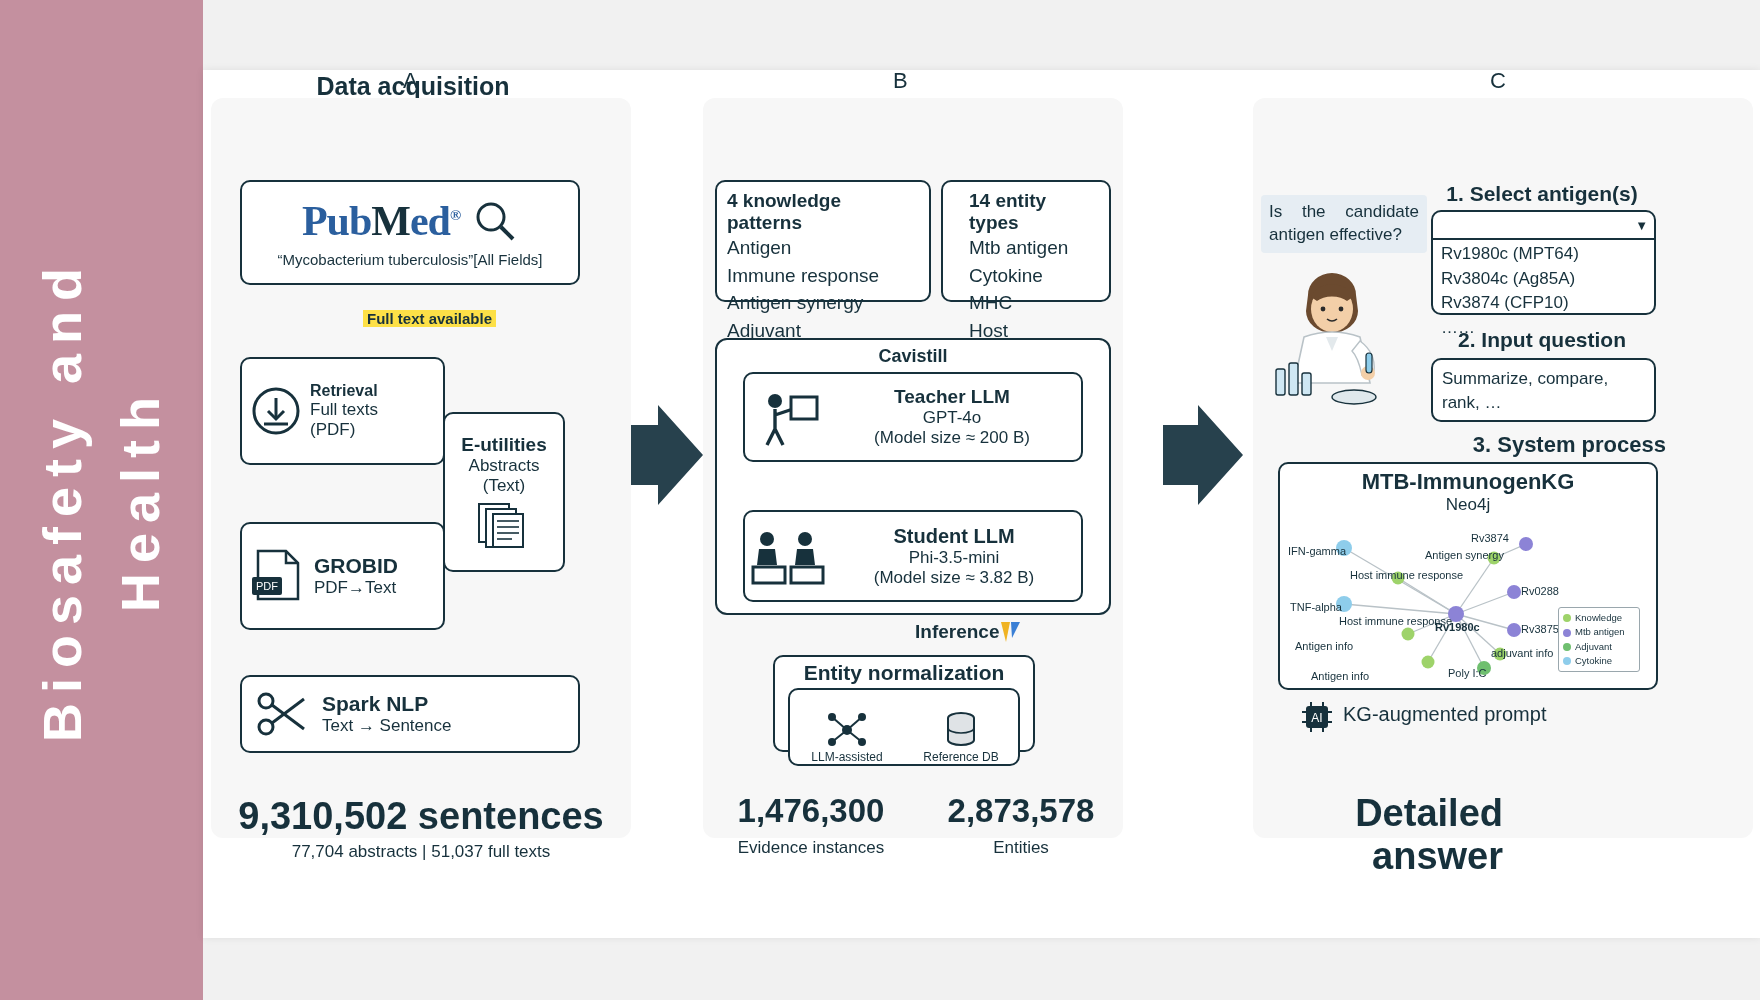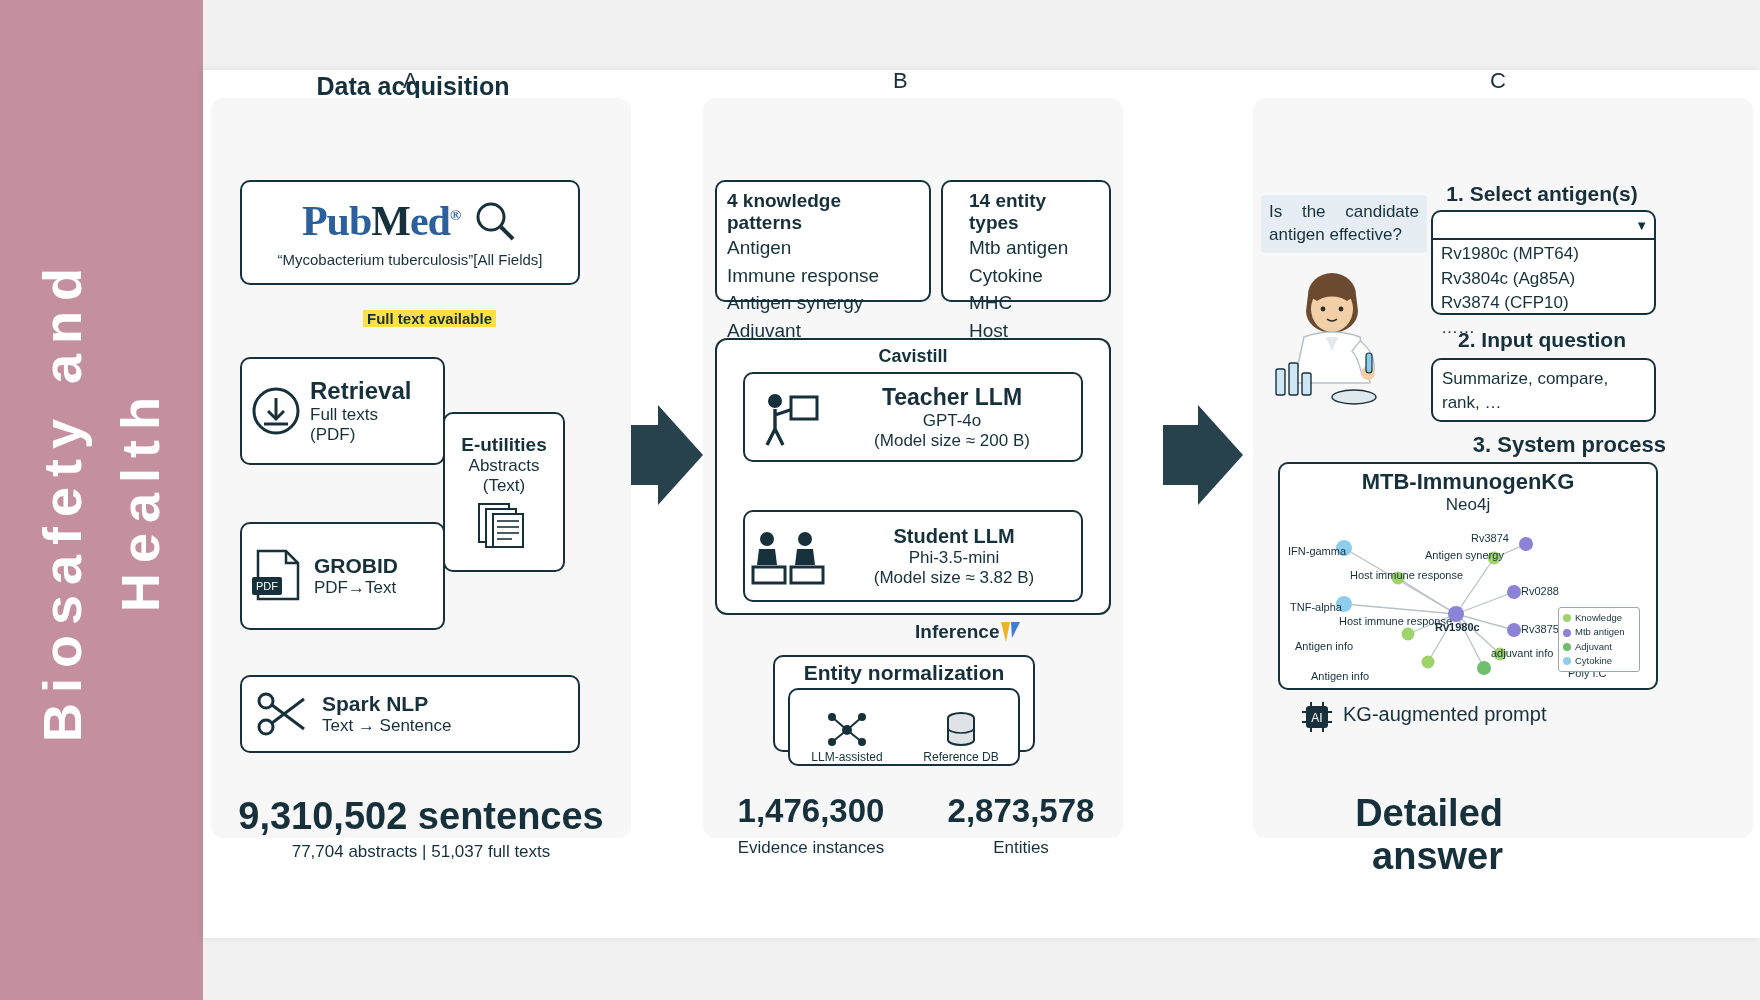--- a/index.html
+++ b/index.html
@@ -169,21 +169,21 @@
 
       <div class="box" style="left:37px;top:287px;width:205px;height:108px;">
         <div style="display:flex;align-items:center;height:100%;padding-left:8px;">
           <svg width="52" height="52">
               <circle cx="26" cy="26" r="22" fill="none" stroke="#17313c" stroke-width="3"></circle>
               <line x1="26" y1="13" x2="26" y2="32" stroke="#17313c" stroke-width="3"></line>
               <path d="M18,26 L26,34 L34,26" fill="none" stroke="#17313c" stroke-width="3"></path>
               <line x1="14" y1="39" x2="38" y2="39" stroke="#17313c" stroke-width="3"></line>
             </svg>
           <div style="margin-left:8px;">
-            <div class="t-b" style="font-size:24px;">Retrieval</div>
+            <div class="t-b" style="font-size:16px;">Retrieval</div>
             <div class="figcap">Full texts</div>
             <div class="figcap">(PDF)</div>
           </div>
         </div>
       </div>
 
       <div class="box ctr" style="left:240px;top:342px;width:122px;height:160px;">
         <div class="t-b" style="font-size:19px;">E-utilities</div>
         <div class="figcap">Abstracts</div>
         <div class="figcap">(Text)</div>
@@ -262,21 +262,21 @@
       </div>
 
       <div class="box" style="left:540px;top:302px;width:340px;height:90px;">
         <div style="display:flex;align-items:center;height:100%;">
           <svg width="70" height="64" style="margin-left:8px;">
             <circle cx="22" cy="16" r="7" fill="#17313c"></circle>
             <path d="M22,24 L22,44 M22,30 L40,24 M22,44 L14,60 M22,44 L30,60" stroke="#17313c" stroke-width="3.4" fill="none"></path>
             <rect x="38" y="12" width="26" height="22" fill="#fff" stroke="#17313c" stroke-width="3"></rect>
           </svg>
           <div style="flex:1;text-align:center;">
-            <div class="t-b" style="font-size:23px;">Teacher LLM</div>
+            <div class="t-b" style="font-size:19px;">Teacher LLM</div>
             <div class="figcap">GPT-4o</div>
             <div class="figcap">(Model size ≈ 200 B)</div>
           </div>
         </div>
       </div>
 
       <div class="box" style="left:540px;top:440px;width:340px;height:92px;">
         <div style="display:flex;align-items:center;height:100%;">
           <svg width="78" height="66" style="margin-left:4px;">
             <circle cx="18" cy="16" r="7" fill="#17313c"></circle>
@@ -420,21 +420,21 @@
       <div class="kglabel" style="position:absolute;left:1147px;top:499px;">Host immune response</div>
       <div class="kglabel" style="position:absolute;left:1136px;top:545px;">Host immune response</div>
       <div class="kglabel" style="position:absolute;left:1092px;top:570px;">Antigen info</div>
       <div class="kglabel" style="position:absolute;left:1108px;top:600px;">Antigen info</div>
       <div class="kglabel" style="position:absolute;left:1222px;top:479px;">Antigen synergy</div>
       <div class="kglabel" style="position:absolute;left:1268px;top:462px;">Rv3874</div>
       <div class="kglabel" style="position:absolute;left:1318px;top:515px;">Rv0288</div>
       <div class="kglabel" style="position:absolute;left:1318px;top:553px;">Rv3875</div>
       <div class="kglabel t-b" style="position:absolute;left:1232px;top:551px;">Rv1980c</div>
       <div class="kglabel" style="position:absolute;left:1288px;top:577px;">adjuvant info</div>
-      <div class="kglabel" style="position:absolute;left:1321px;top:597px;padding-left:44px;">Poly I:C</div>
+      <div class="kglabel" style="position:absolute;left:1201px;top:597px;padding-left:44px;">Poly I:C</div>
 
       <div class="legendbox" style="left:1355px;top:537px;width:72px;">
         <div><span class="dot" style="background:#9ed36a;"></span><span>Knowledge</span></div>
         <div><span class="dot" style="background:#8c83d6;"></span><span>Mtb antigen</span></div>
         <div><span class="dot" style="background:#6fbf6f;"></span><span>Adjuvant</span></div>
         <div><span class="dot" style="background:#8ecdeb;"></span><span>Cytokine</span></div>
       </div>
 
       <svg width="36" height="34" style="position:absolute;left:1096px;top:630px;">
         <rect x="7" y="6" width="22" height="22" rx="3" fill="#17313c"></rect>

